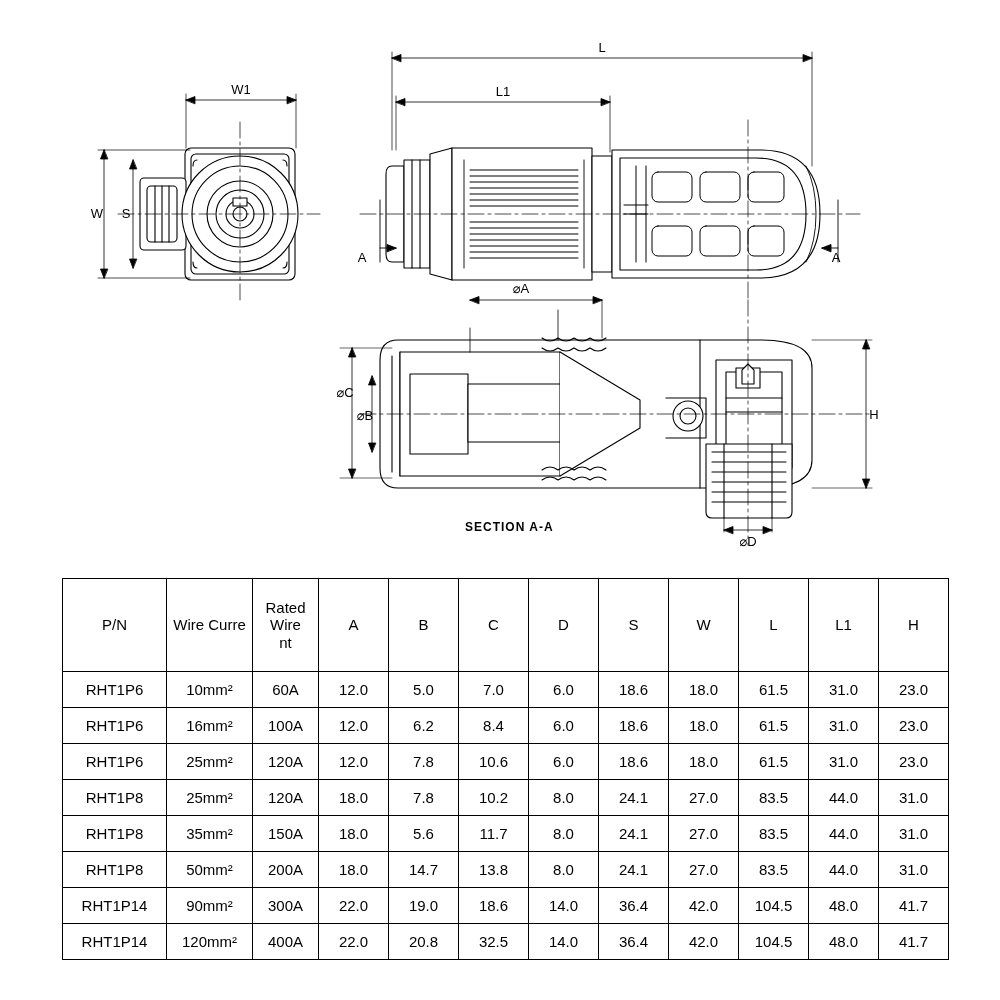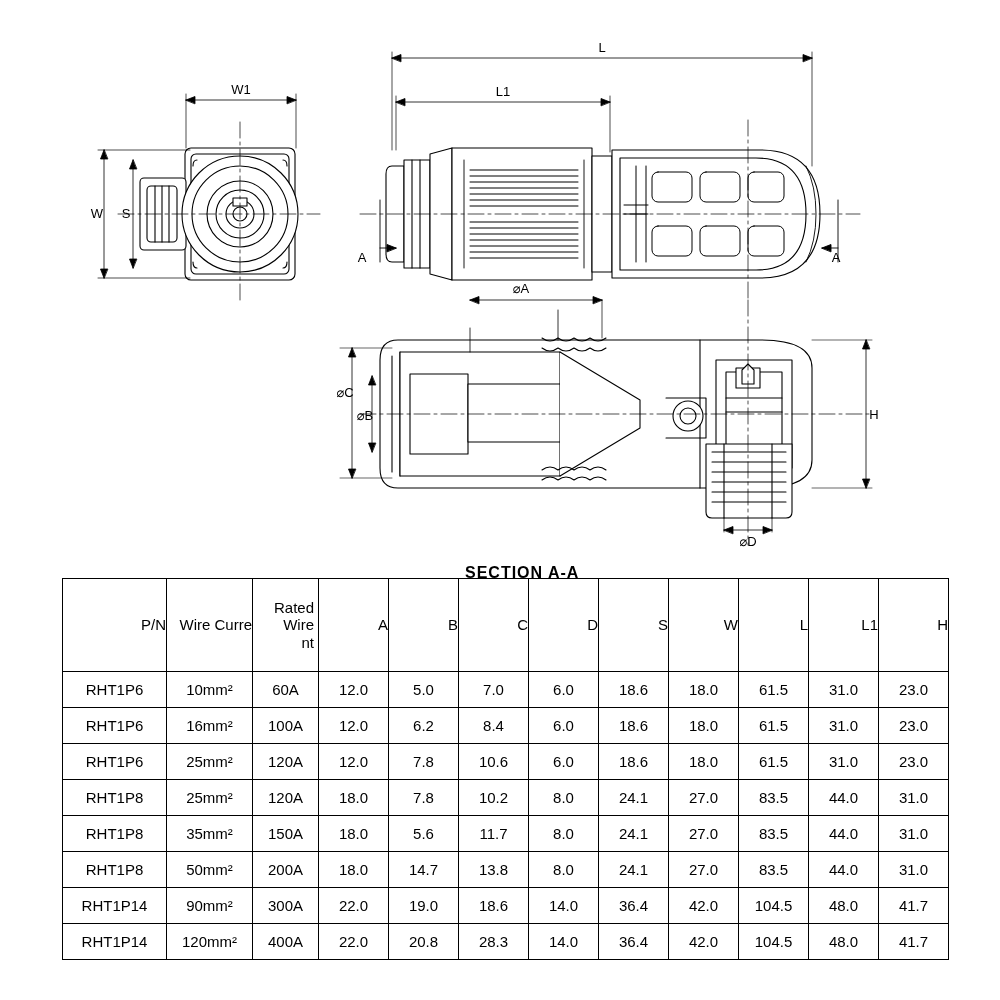--- a/index.html
+++ b/index.html
@@ -23,22 +23,22 @@
   .drawing {
     position: absolute;
     left: 0;
     top: 0;
     width: 1000px;
     height: 565px;
   }
   .section-label {
     position: absolute;
     left: 465px;
-    top: 564px;
-    font-size: 16px;
+    top: 520px;
+    font-size: 12px;
     font-weight: bold;
     letter-spacing: 1px;
   }
   
   .spec-table-wrap {
     position: absolute;
     left: 62px;
     top: 578px;
     width: 876px;
   }
@@ -54,21 +54,20 @@
     font-size: 15px;
     font-weight: normal;
     padding: 0;
     height: 35px;
     color: #000;
     font-family: "Liberation Sans", sans-serif;
   }
   table.spec thead th {
     height: 92px;
     line-height: 1.15;
-    text-align: right;
   }
   table.spec thead th.narrowtxt {
     font-size: 15px;
     padding: 0 4px;
   }
   col.c-pn    { width: 104px; }
   col.c-wire  { width: 86px; }
   col.c-rc    { width: 66px; }
   col.c-dim   { width: 70px; }
 </style>
@@ -413,21 +412,21 @@
             <td>104.5</td>
             <td>48.0</td>
             <td>41.7</td>
           </tr>
           <tr>
             <td>RHT1P14</td>
             <td>120mm²</td>
             <td>400A</td>
             <td>22.0</td>
             <td>20.8</td>
-            <td>28.3</td>
+            <td>32.5</td>
             <td>14.0</td>
             <td>36.4</td>
             <td>42.0</td>
             <td>104.5</td>
             <td>48.0</td>
             <td>41.7</td>
           </tr>
         </tbody>
     </table>
   </div>

